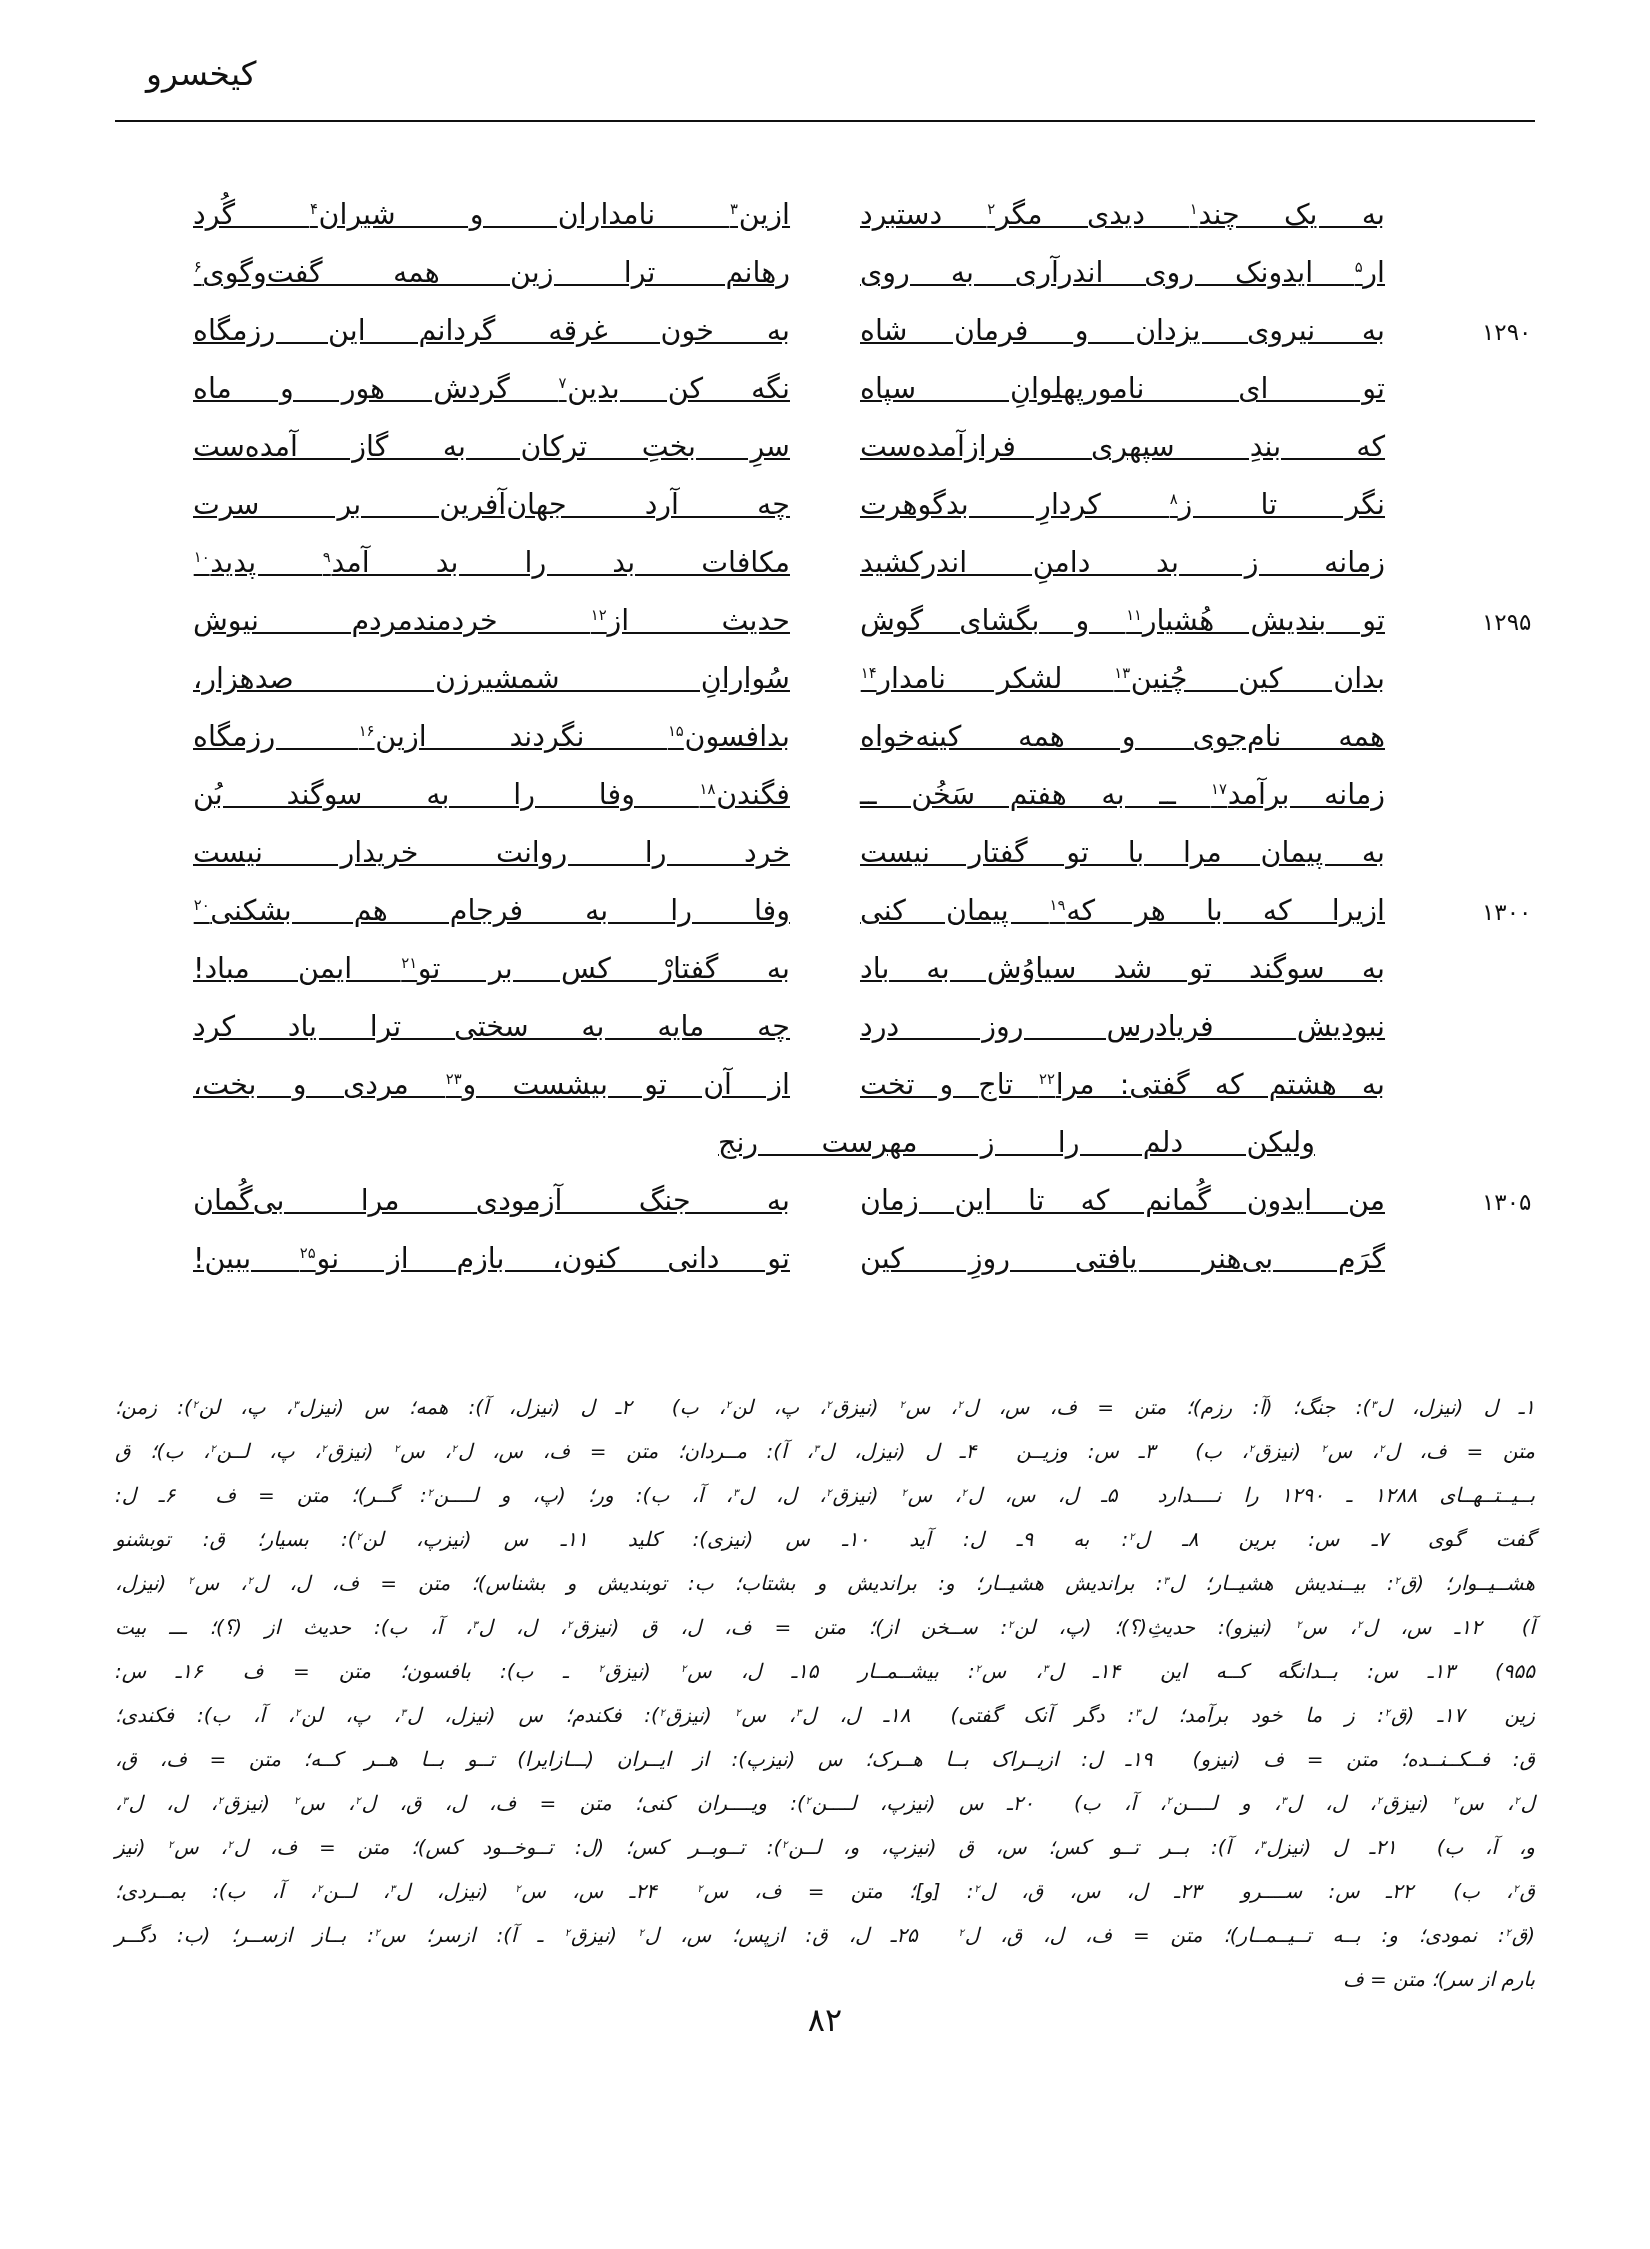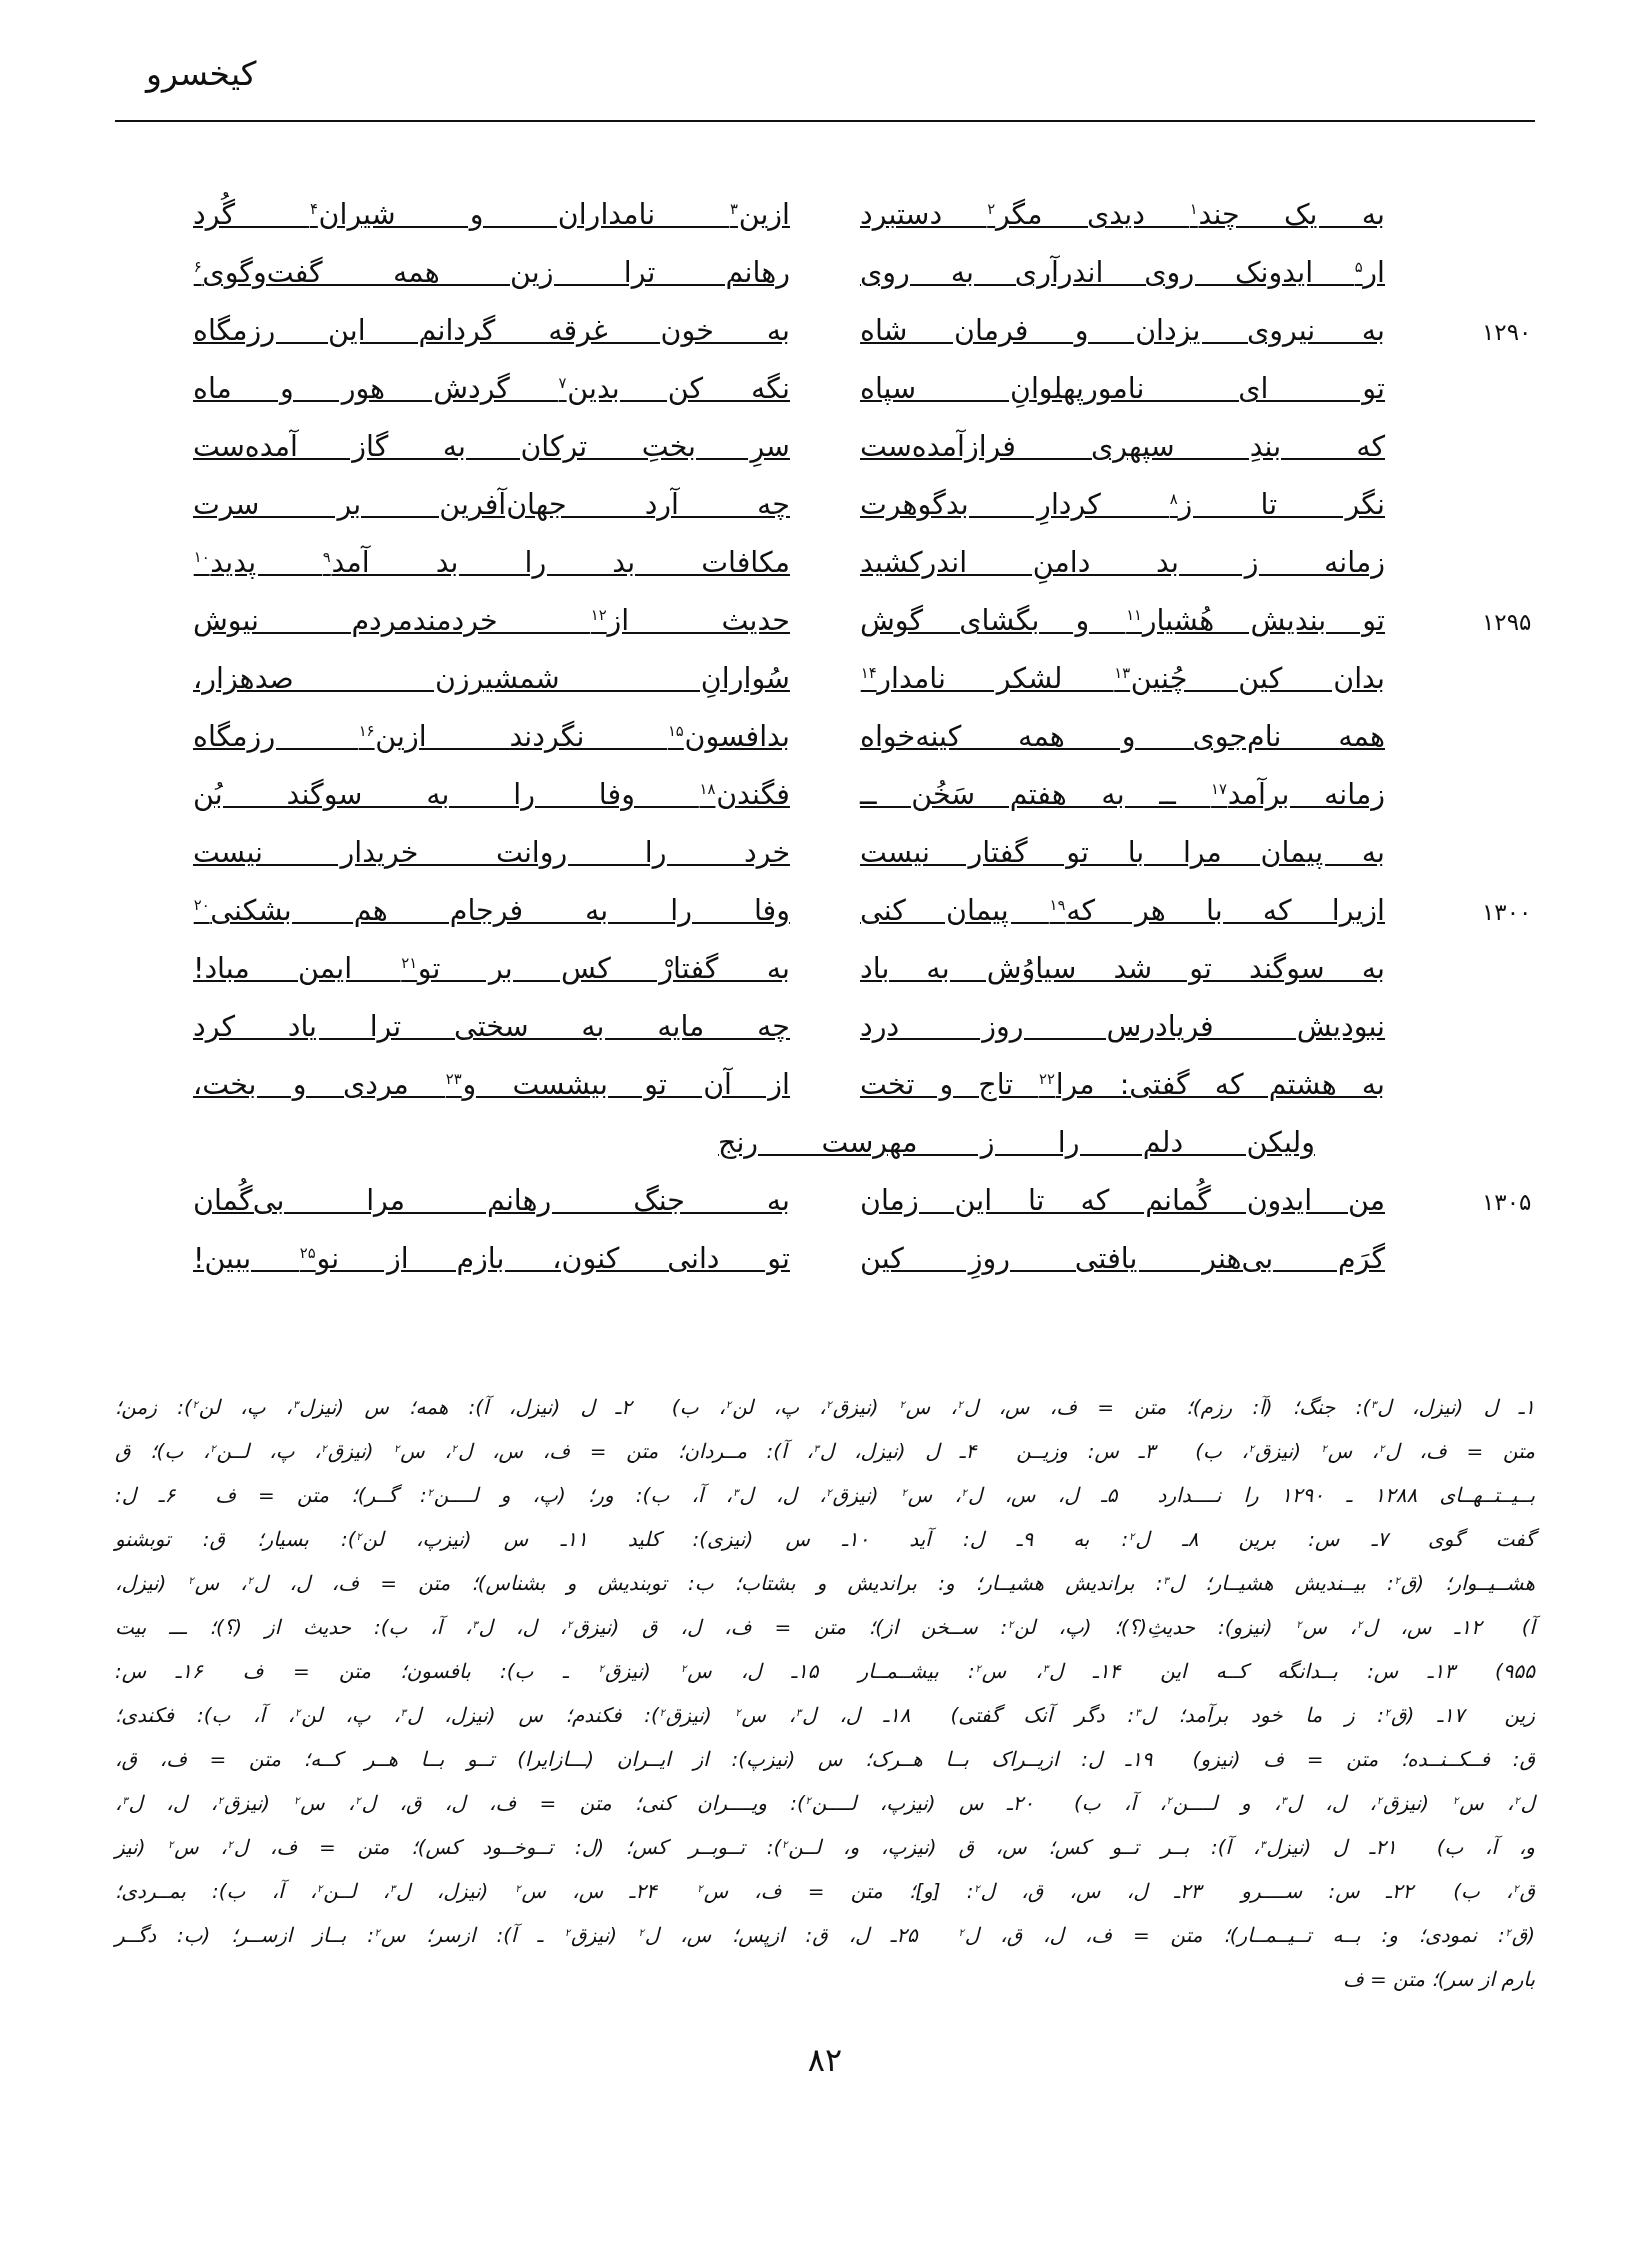--- a/index.html
+++ b/index.html
@@ -78,21 +78,20 @@
     text-align-last: justify;
     text-justify: inter-word;
   }
   .fn-line sup.fn-ref { vertical-align: 6.3px; }
   .fn-last {
     text-align: left;
     text-align-last: right;
   }
   
   .page-number {
-    margin-top: 40px;
     text-align: center;
     font-size: 32px;
     letter-spacing: 5.6px;
   }
 </style>
 </head>
 <body>
 
 <div class="page">
 
@@ -200,21 +199,21 @@
       </div>
       <div class="verse-row">
         <div class="v-num"></div>
         <div class="v-gutter"></div>
         <div class="hemistich v-left">ولیکن دلم را ز مهرست رنج</div>
       </div>
       <div class="verse-row">
         <div class="v-num">۱۳۰۵</div>
         <div class="hemistich v-right">من ایدون گُمانم که تا این زمان</div>
         <div class="v-gutter"></div>
-        <div class="hemistich v-left">به جنگ رهانم مرا بی‌گُمان</div>
+        <div class="hemistich v-left">به جنگ آزمودی مرا بی‌گُمان</div>
       </div>
       <div class="verse-row">
         <div class="v-num"></div>
         <div class="hemistich v-right">گرَم بی‌هنر یافتی روزِ کین</div>
         <div class="v-gutter"></div>
         <div class="hemistich v-left">تو دانی کنون، بازم از نو<sup class="fn-ref">۲۵</sup> ببین!</div>
       </div>
     </main>
 
   <section class="footnotes" id="footnotes">

